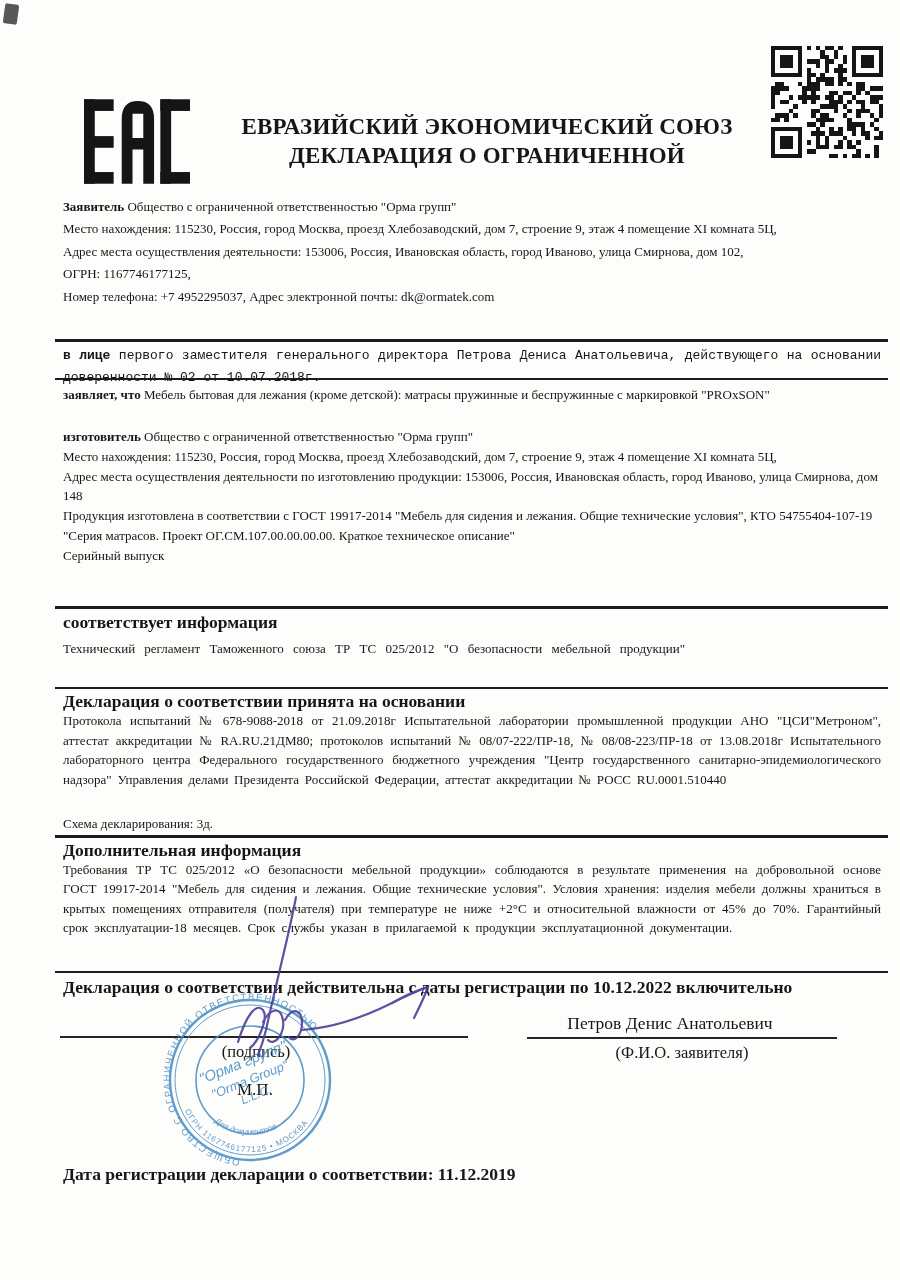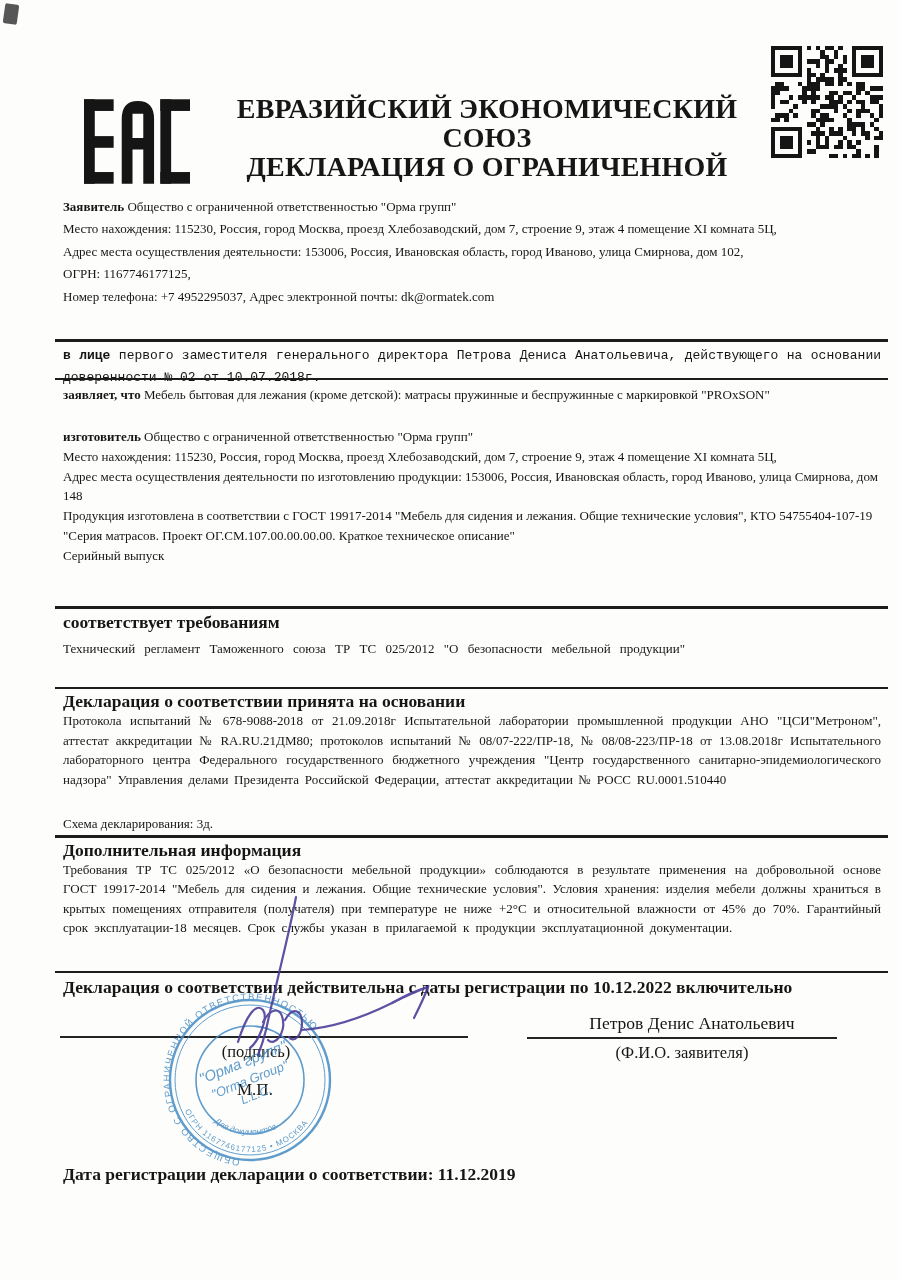--- a/index.html
+++ b/index.html
@@ -13,22 +13,22 @@
   }
   .abs{position:absolute;}
   .rule{position:absolute;left:55px;width:833px;background:#1c1c1c;}
   .body-text{font-size:13px;}
   .just{text-align:justify;}
   p{margin:0;}
   .lead{font-weight:bold;}
   .hdr{font-weight:bold;font-size:17.5px;}
   .scan-smudge{position:absolute;left:4px;top:4px;width:14px;height:20px;background:#3a3a3a;transform:rotate(8deg);border-radius:2px;opacity:.85;}
   .title{
-    position:absolute;left:198px;top:94px;width:578px;
-    text-align:center;font-weight:bold;font-size:28px;line-height:29px;
+    position:absolute;left:198px;top:112px;width:578px;
+    text-align:center;font-weight:bold;font-size:23px;line-height:29px;
     letter-spacing:.2px;
   }
   .sig-line{position:absolute;border-top:2px solid #242424;}
   .center{text-align:center;}
   .stamp-wrap{position:absolute;left:148px;top:978px;width:204px;height:204px;opacity:.88;}
   .sig-svg{position:absolute;left:0;top:0;width:900px;height:1280px;pointer-events:none;}
 </style>
 </head>
 <body>
 
@@ -285,21 +285,21 @@
   <div class="abs body-text" style="left:63px;top:427px;width:818px;line-height:19.8px;">
     <p><b class="lead">изготовитель</b> <span>Общество с ограниченной ответственностью "Орма групп"</span></p>
     <div>Место нахождения: 115230, Россия, город Москва, проезд Хлебозаводский, дом 7, строение 9, этаж 4 помещение XI комната 5Ц,</div>
     <div>Адрес места осуществления деятельности по изготовлению продукции: 153006, Россия, Ивановская область, город Иваново, улица Смирнова, дом 148</div>
     <div>Продукция изготовлена в соответствии с ГОСТ 19917-2014 "Мебель для сидения и лежания. Общие технические условия", КТО 54755404-107-19 "Серия матрасов. Проект ОГ.СМ.107.00.00.00.00. Краткое техническое описание"</div>
     <div>Серийный выпуск</div>
   </div>
 
   <div class="rule" style="top:606px;height:3px;"></div>
 
-  <div class="abs hdr" style="left:63px;top:612px;width:818px;">соответствует требованиям</div>
+  <div class="abs hdr" style="left:63px;top:612px;width:818px;">соответствует информация</div>
   <div class="abs body-text just" style="left:63px;top:637px;width:818px;line-height:23px;word-spacing:6px;">Технический регламент Таможенного союза ТР ТС 025/2012 "О безопасности мебельной продукции"</div>
 
   <div class="rule" style="top:687px;height:2px;"></div>
 
   <div class="abs hdr" style="left:63px;top:691px;width:818px;">Декларация о соответствии принята на основании</div>
   <div class="abs body-text just" style="left:63px;top:711px;width:818px;line-height:19.6px;word-spacing:2.5px;">Протокола испытаний № 678-9088-2018 от 21.09.2018г Испытательной лаборатории промышленной продукции АНО "ЦСИ"Метроном", аттестат аккредитации № RA.RU.21ДМ80; протоколов испытаний № 08/07-222/ПР-18, № 08/08-223/ПР-18 от 13.08.2018г Испытательного лабораторного центра Федерального государственного бюджетного учреждения "Центр государственного санитарно-эпидемиологического надзора" Управления делами Президента Российской Федерации, аттестат аккредитации № РОСС RU.0001.510440</div>
   <div class="abs body-text" style="left:63px;top:816px;width:818px;">Схема декларирования: 3д.</div>
 
   <div class="rule" style="top:835px;height:3px;"></div>
 
@@ -307,21 +307,21 @@
   <div class="abs body-text just" style="left:63px;top:860px;width:818px;line-height:19.4px;word-spacing:3px;">Требования ТР ТС 025/2012 «О безопасности мебельной продукции» соблюдаются в результате применения на добровольной основе ГОСТ 19917-2014 "Мебель для сидения и лежания. Общие технические условия". Условия хранения: изделия мебели должны храниться в крытых помещениях отправителя (получателя) при температуре не ниже +2°С и относительной влажности от 45% до 70%. Гарантийный срок эксплуатации-18 месяцев. Срок службы указан в прилагаемой к продукции эксплуатационной документации.</div>
 
   <div class="rule" style="top:971px;height:2px;"></div>
 
   <div class="abs hdr" style="left:63px;top:977px;width:818px;">Декларация о соответствии действительна с даты регистрации по 10.12.2022 включительно</div>
 
   <div class="sig-line" style="left:60px;top:1036px;width:408px;"></div>
   <div class="abs center" style="left:191px;top:1042px;width:130px;font-size:16.5px;">(подпись)</div>
   <div class="abs" style="left:237px;top:1080px;font-size:17px;">М.П.</div>
 
-  <div class="abs center" style="left:537px;top:1013px;width:310px;font-size:17.5px;">Петров Денис Анатольевич</div>
+  <div class="abs center" style="left:515px;top:1013px;width:310px;font-size:17.5px;">Петров Денис Анатольевич</div>
   <div class="sig-line" style="left:527px;top:1037px;width:310px;"></div>
   <div class="abs center" style="left:527px;top:1043px;width:310px;font-size:16.5px;">(Ф.И.О. заявителя)</div>
 
   <div class="stamp-wrap">
     <svg width="204" height="204" viewBox="0 0 204 204">
       <defs>
         <path id="arcTop" d="M102,182 A80,80 0 1 1 102.1,182"></path>
         <path id="arcBottom" d="M30,102 A72,72 0 0 0 174,102"></path>
         <path id="arcInner" d="M48,120 A58,58 0 0 0 156,120"></path>
       </defs>

